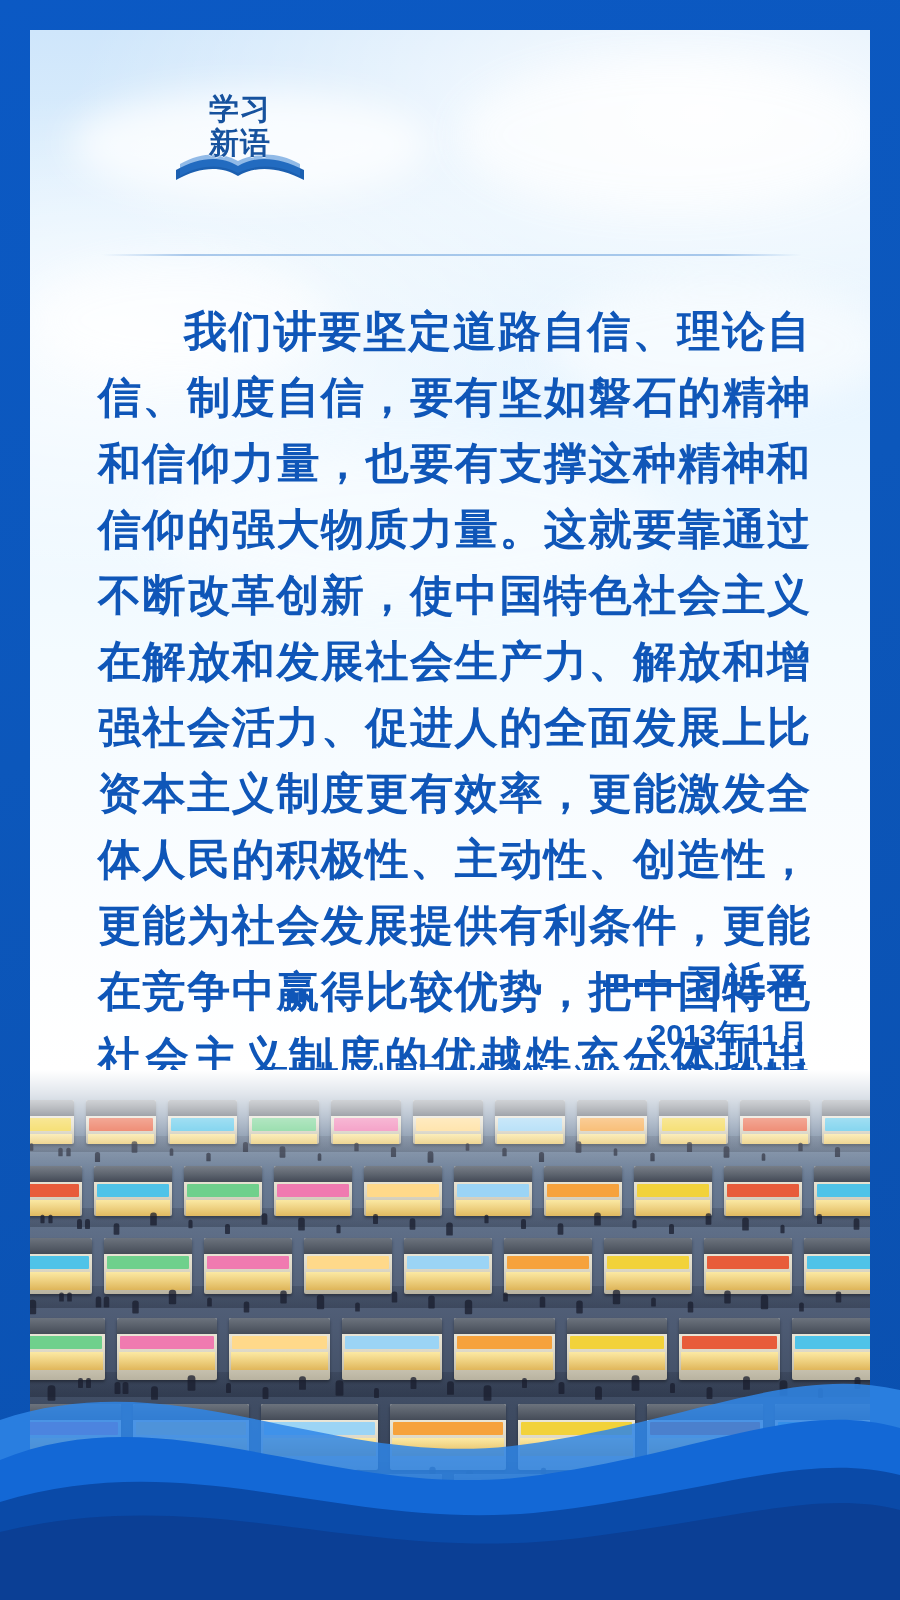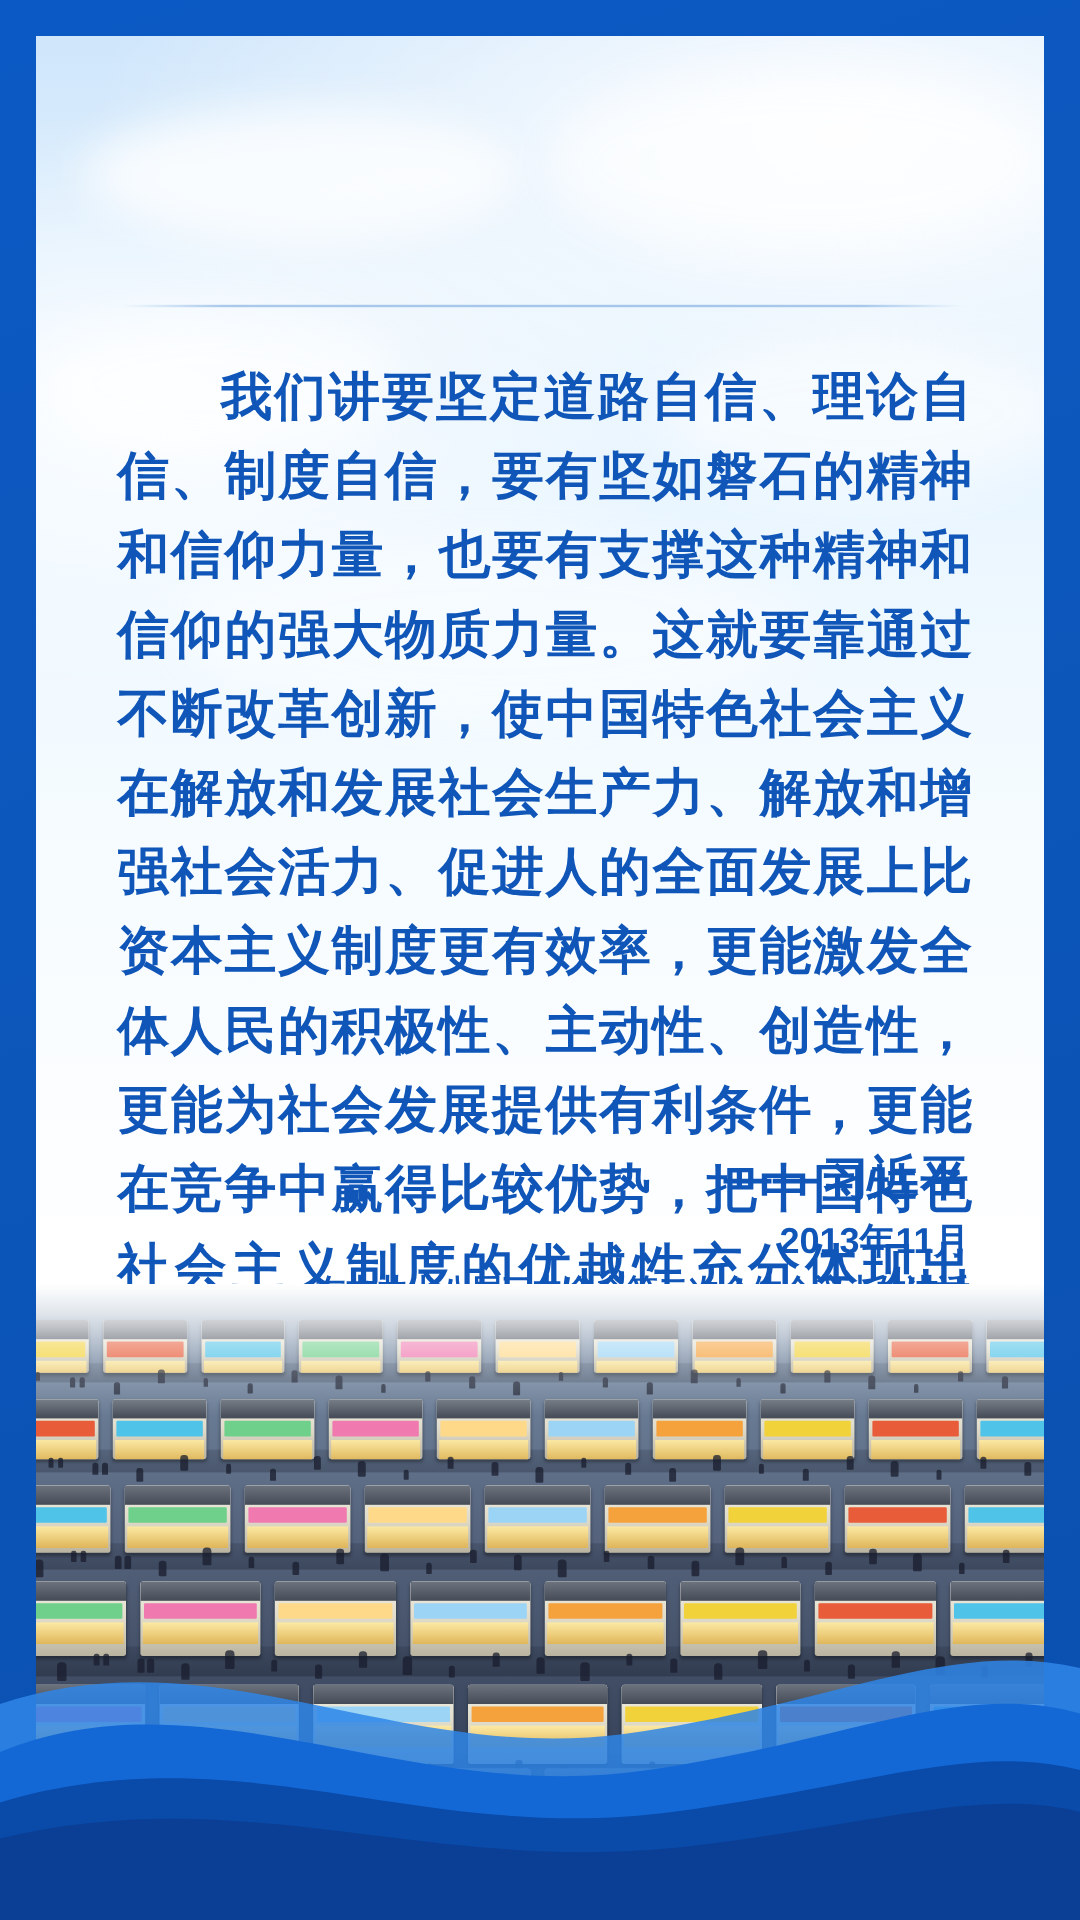--- a/index.html
+++ b/index.html
@@ -297,20 +297,31 @@
     <div class="sky">
       <div class="cloud c1"></div>
       <div class="cloud c2"></div>
       <div class="cloud c3"></div>
       <div class="cloud c4"></div>
       <div class="cloud c5"></div>
     </div>
 
     <div class="header">
 
+      <div class="logo-badge">
+        <svg class="logo-book" viewBox="0 0 140 82">
+          <path d="M6 66 C30 52, 52 52, 68 62 C84 52, 108 52, 134 66 L134 76 C108 62, 84 62, 68 72 C52 62, 30 62, 6 76 Z" fill="#1b5fb0"></path>
+          <path d="M10 60 C32 48, 52 48, 68 57 L68 69 C52 60, 32 60, 10 72 Z" fill="#2a77cf" opacity=".5"></path>
+          <path d="M130 60 C108 48, 86 48, 68 57 L68 69 C86 60, 108 60, 130 72 Z" fill="#2a77cf" opacity=".5"></path>
+        </svg>
+        <div class="logo-text">
+          <span>学习</span>
+          <span class="l2">新语</span>
+        </div>
+      </div>
 
       <div class="title-rule"></div>
     </div>
 
     <div class="quote">我们讲要坚定道路自信、理论自信、制度自信，要有坚如磐石的精神和信仰力量，也要有支撑这种精神和信仰的强大物质力量。这就要靠通过不断改革创新，使中国特色社会主义在解放和发展社会生产力、解放和增强社会活力、促进人的全面发展上比资本主义制度更有效率，更能激发全体人民的积极性、主动性、创造性，更能为社会发展提供有利条件，更能在竞争中赢得比较优势，把中国特色社会主义制度的优越性充分体现出来。</div>
 
     <div class="attrib">
       <div class="name">——习近平</div>
       <div class="date">2013年11月</div>
       <div class="source">在中共十八届三中全会第二次全体会议上的讲话</div>

